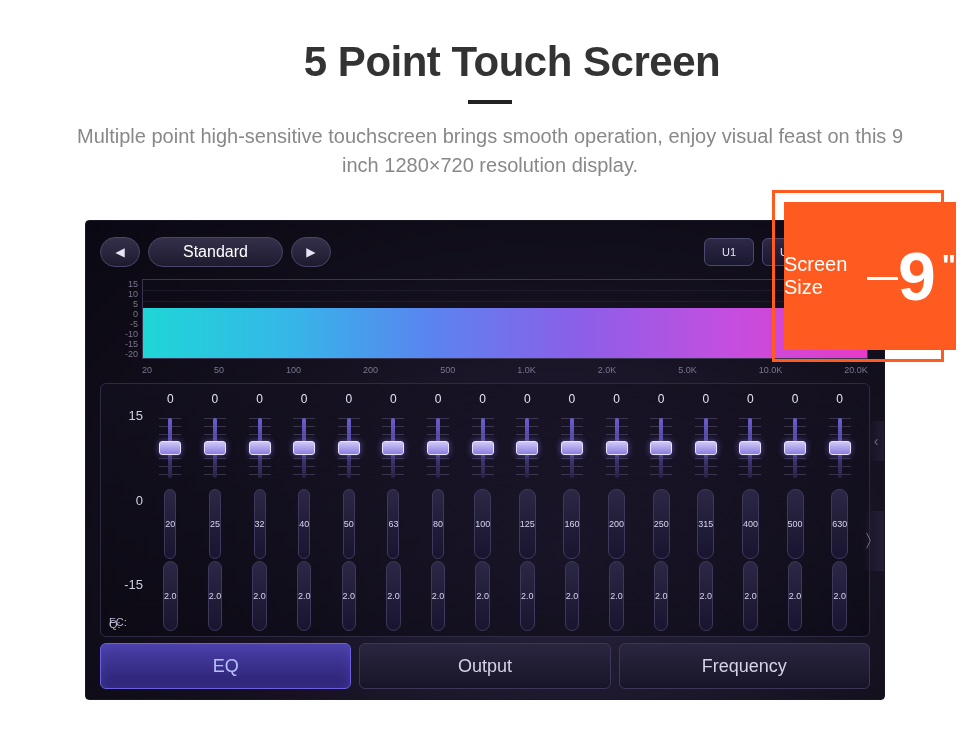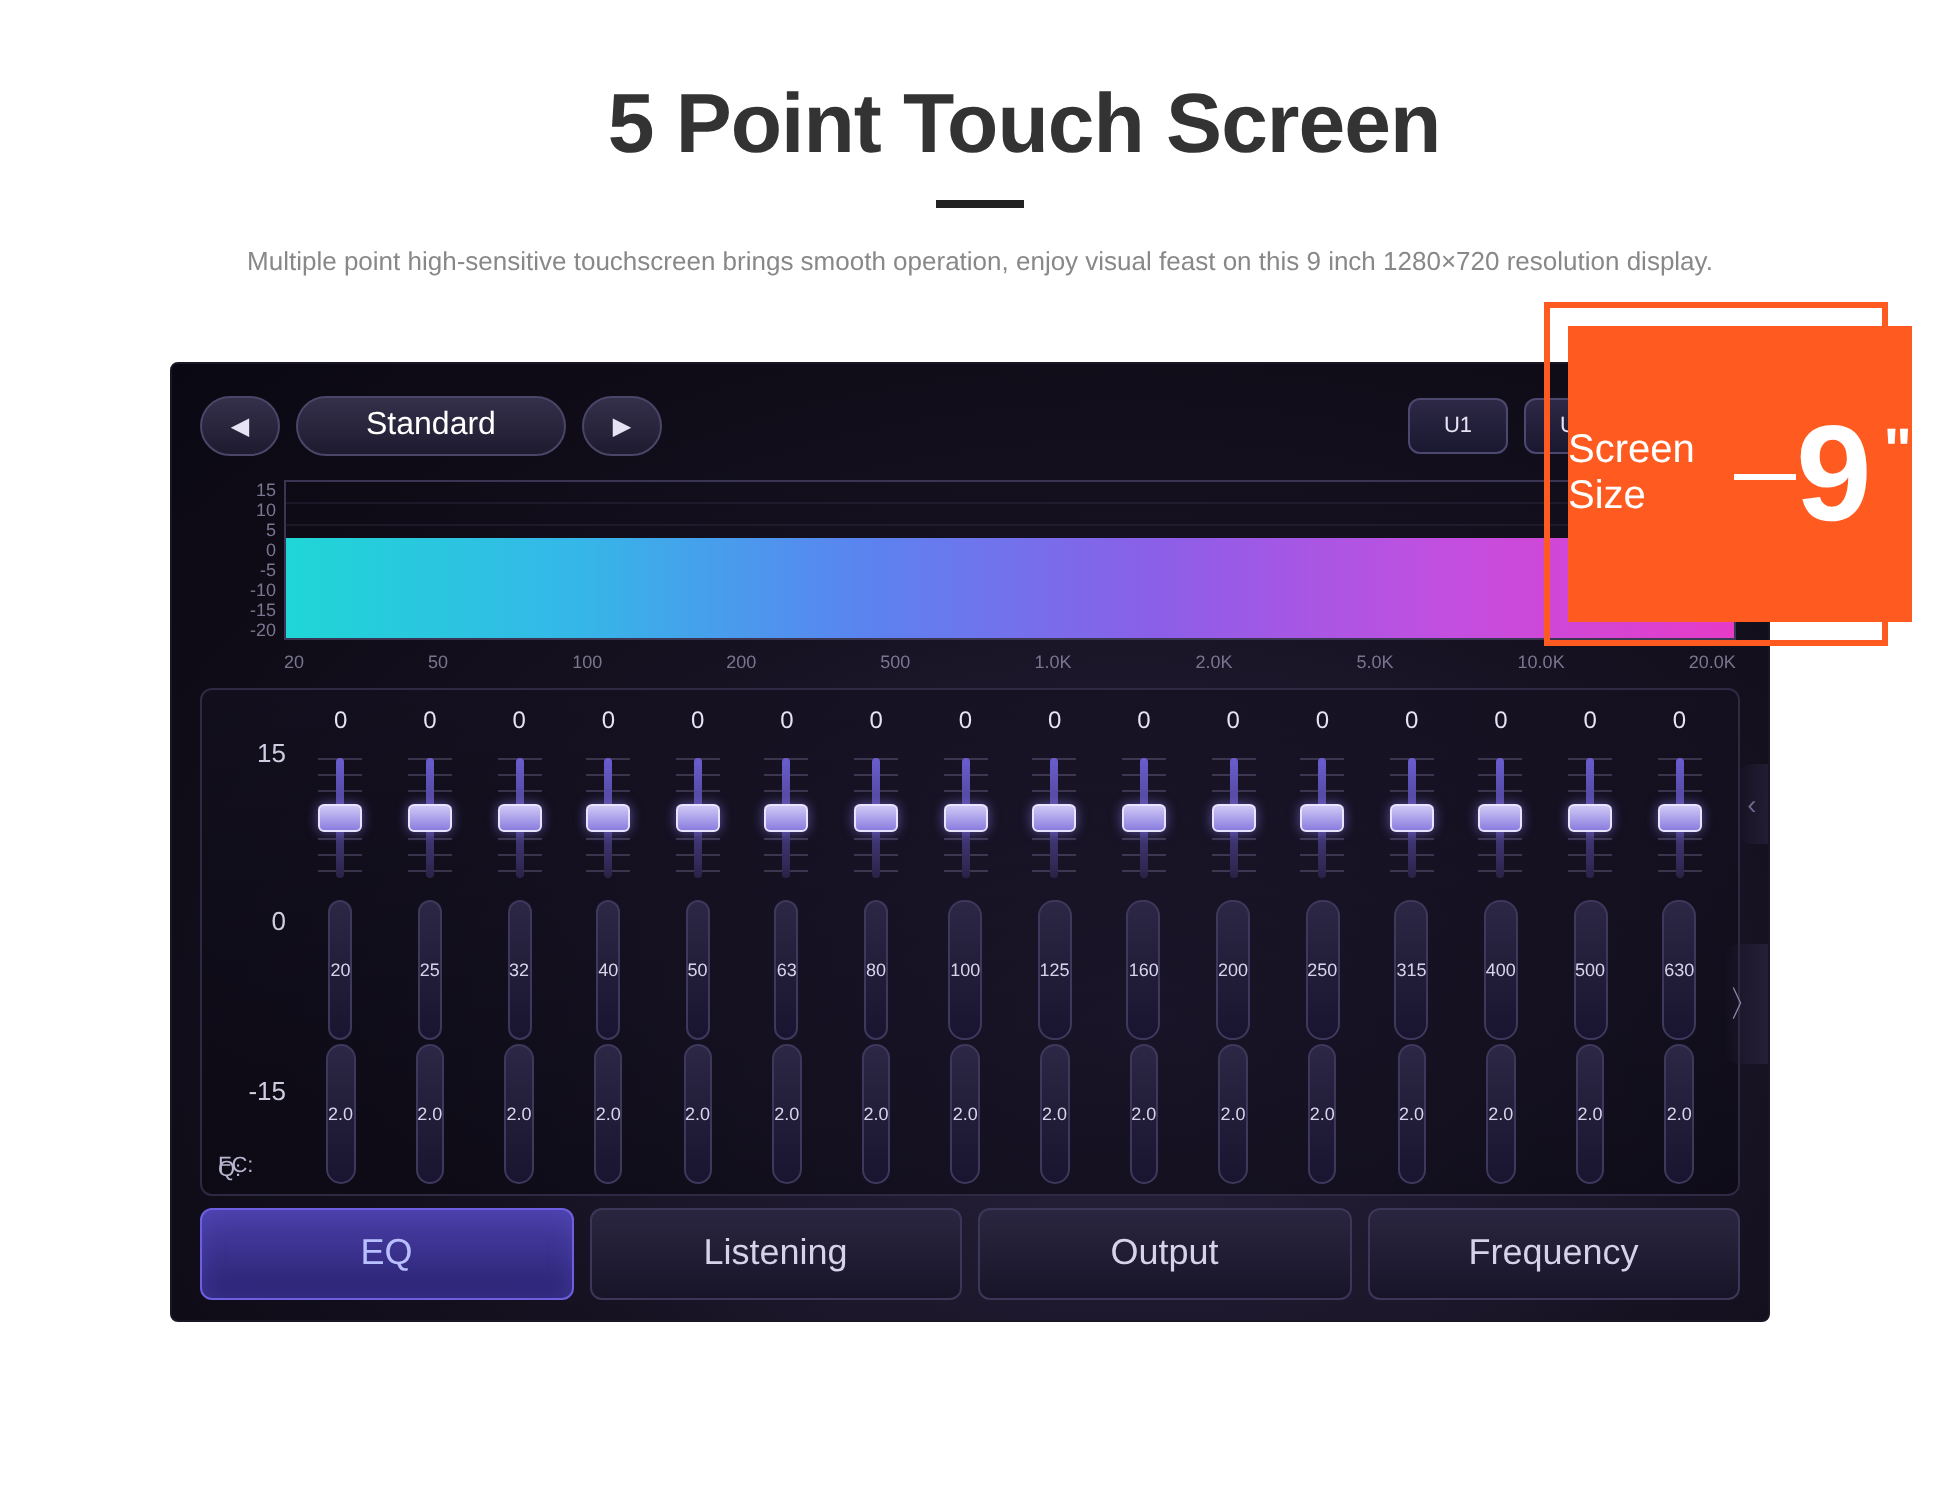--- a/index.html
+++ b/index.html
@@ -20,21 +20,21 @@
   padding-left: 44px;
 }
 .title-underline {
   width: 44px;
   height: 4px;
   background: #222;
   margin: 14px auto 18px;
 }
 .hero-sub {
   text-align: center;
-  font-size: 13px;
+  font-size: 20px;
   color: #888;
   line-height: 1.45;
   max-width: 860px;
   margin: 0 auto;
 }
 .stage {
   position: relative;
   width: 980px;
   margin-top: 40px;
 }
@@ -428,21 +428,20 @@
             <div class="minipill">2.0</div>
           </div>
         </div>
     </div>
 
     <div class="edge-left">‹</div>
     <div class="edge-chevron">〉</div>
 
     <div class="tabs" id="tabs">
         <div class="tab active">EQ</div>
-        <div class="tab">Listening</div>
         <div class="tab">Output</div>
         <div class="tab">Frequency</div>
       </div>
   </div>
 
   <div class="badge-border"></div>
   <div class="badge">
     <div class="badge-label">Screen Size</div>
     <div class="badge-line"></div>
     <div class="badge-num-row">

